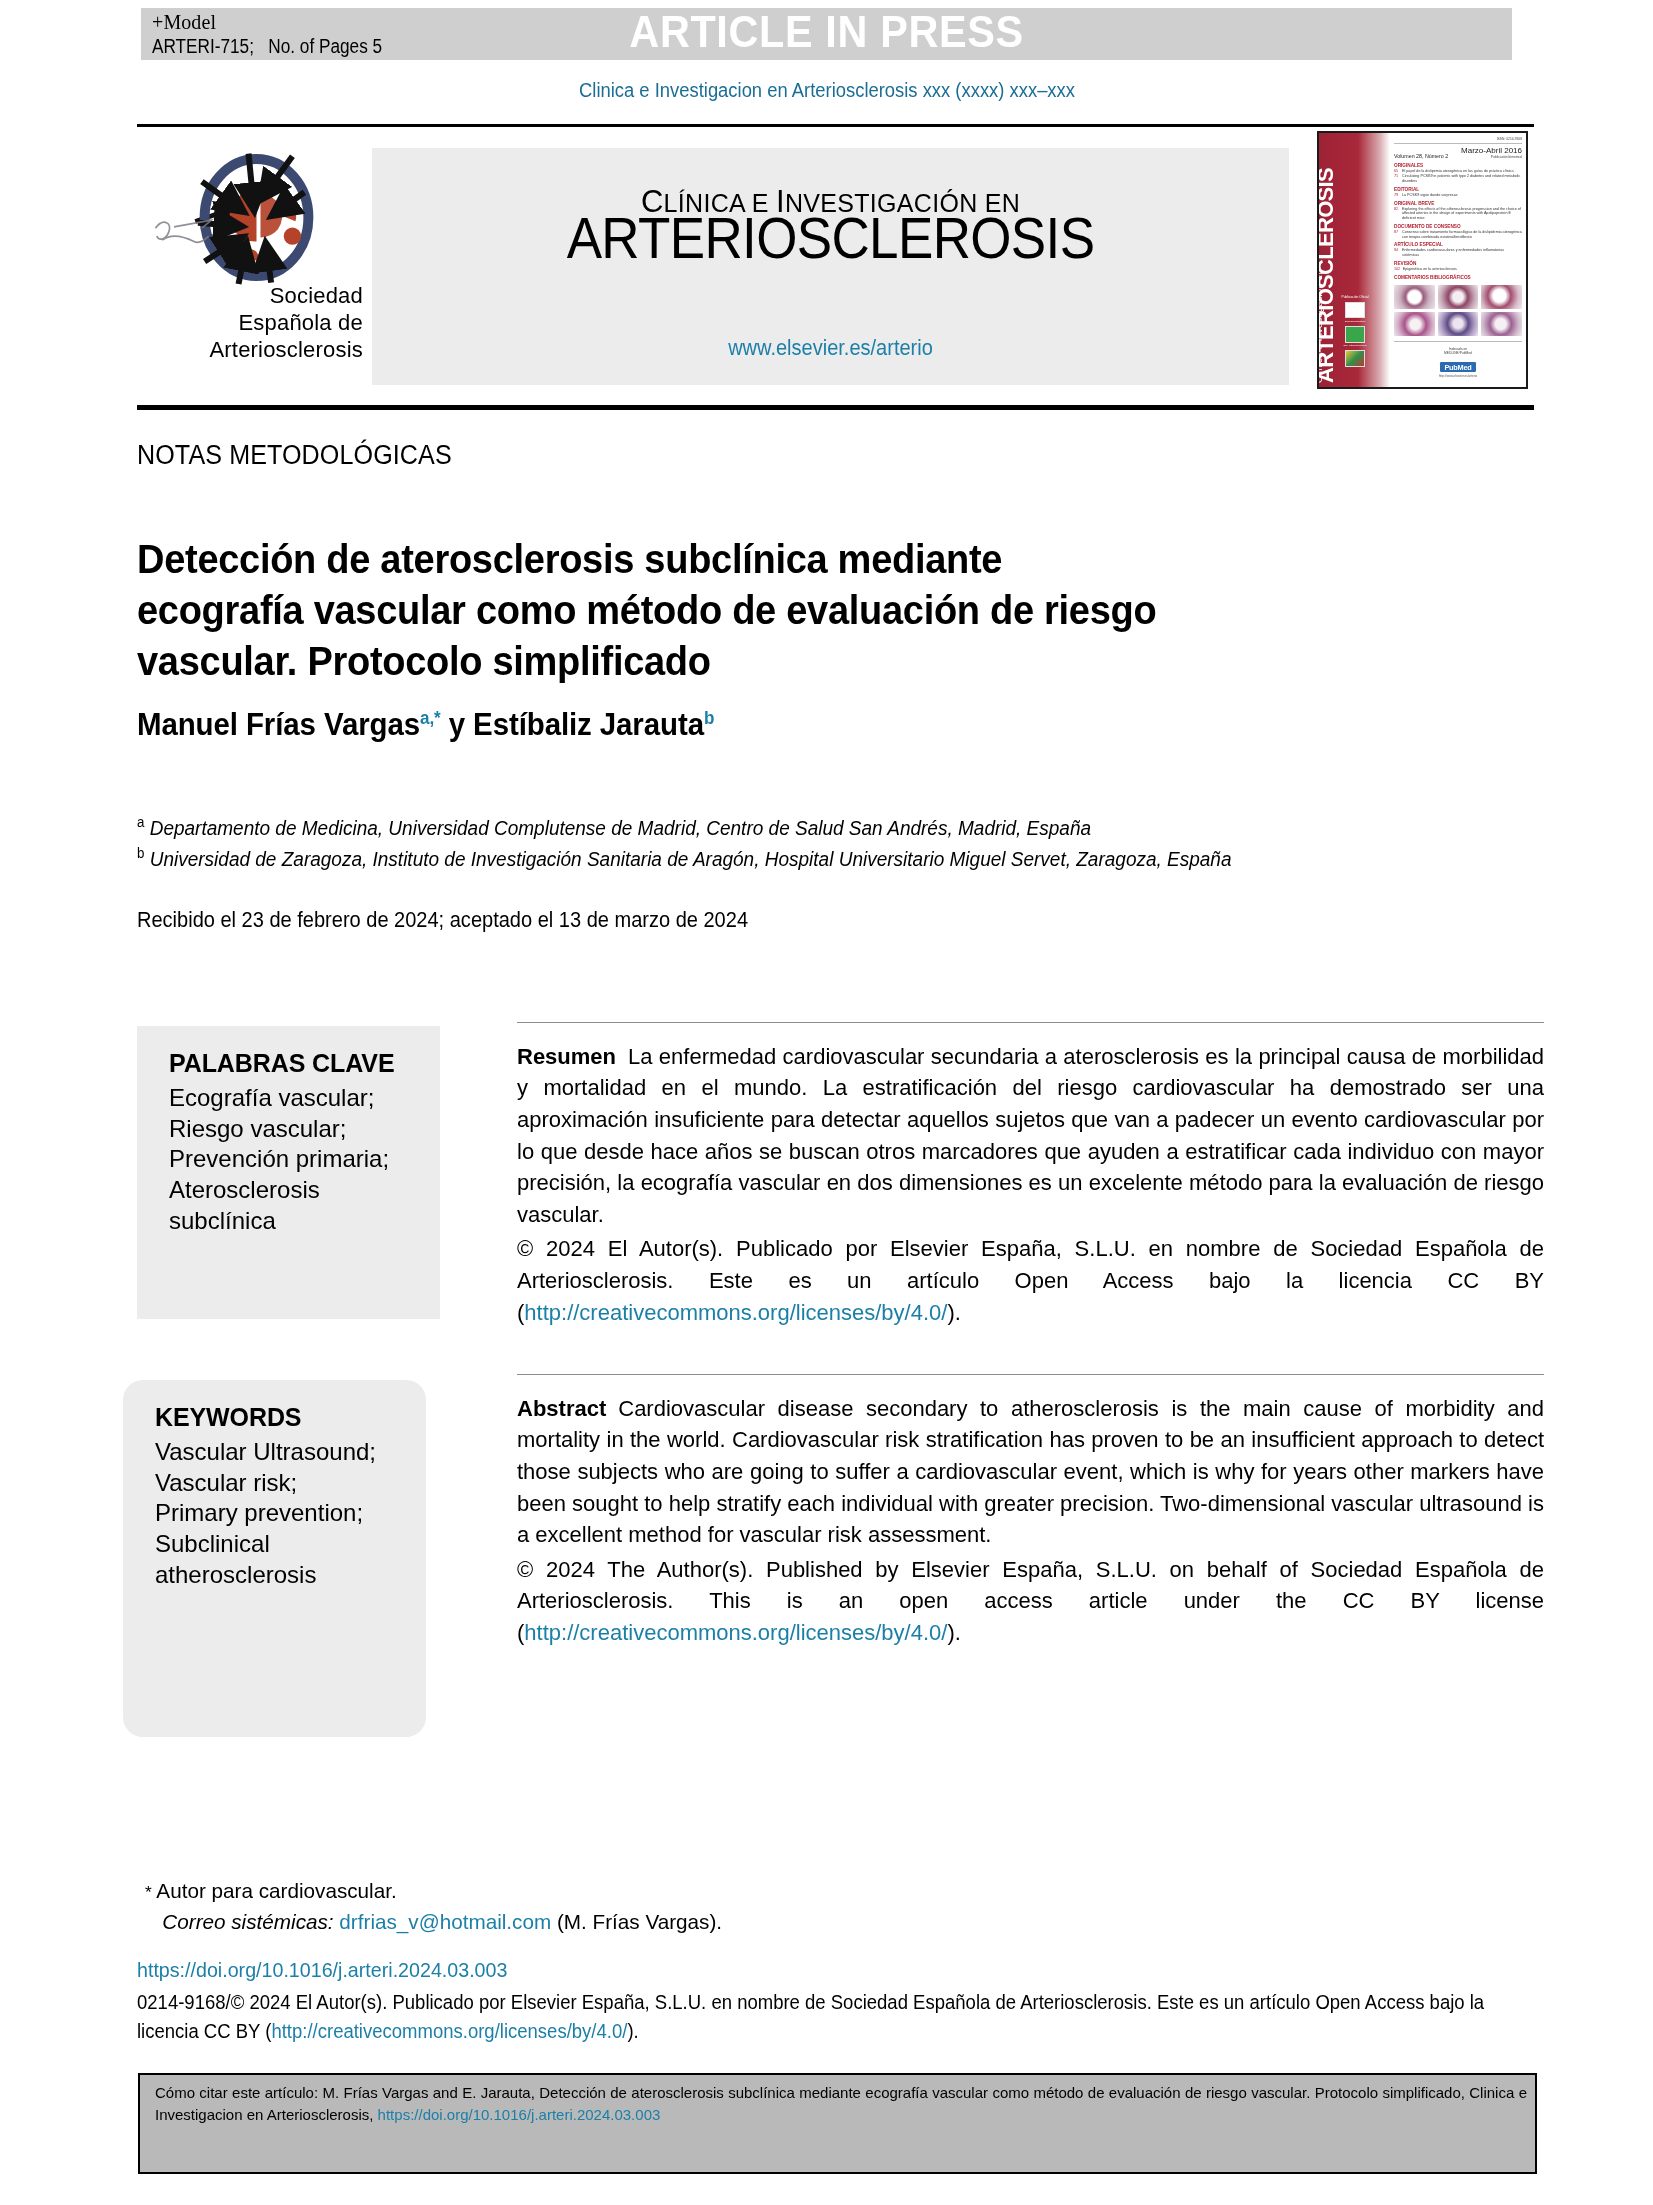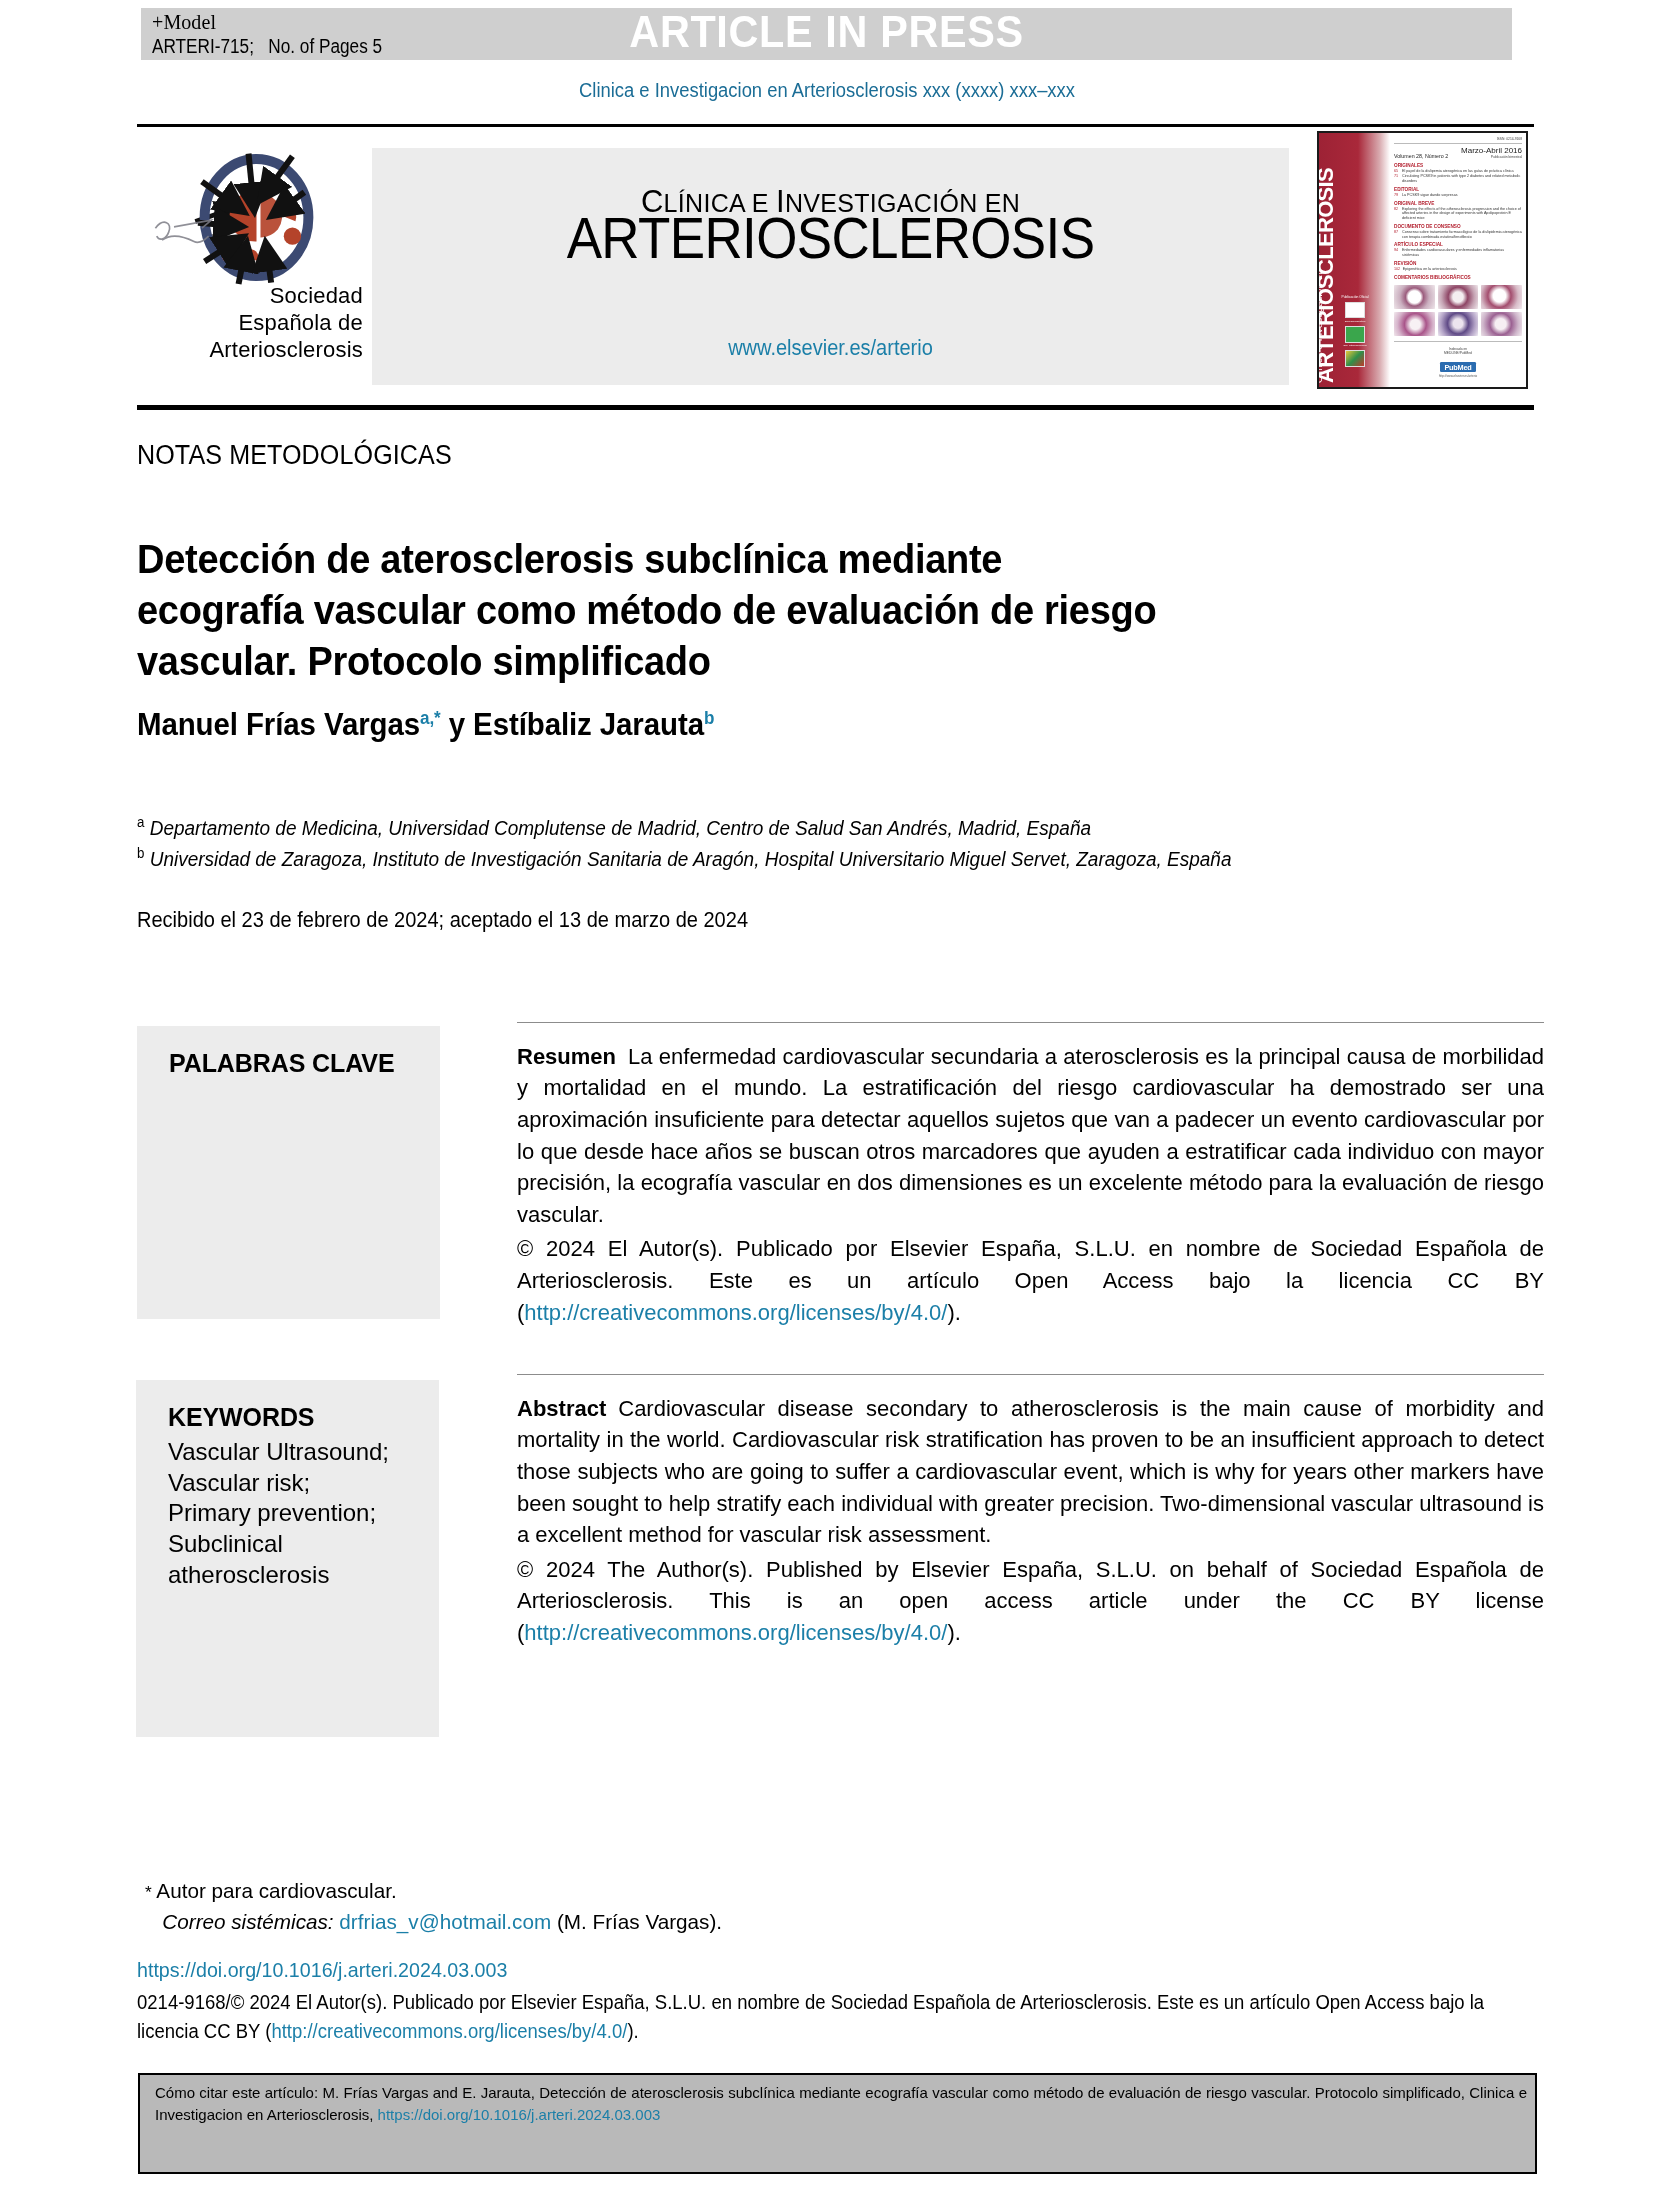--- a/index.html
+++ b/index.html
@@ -242,21 +242,21 @@
     transform: scaleX(.94);
     transform-origin: left center;
   }
 
   
   .kwbox {
     position: absolute;
     background: #ececec;
   }
   .kwbox.es { left: 137px; top: 1026px; width: 303px; height: 293px; }
-  .kwbox.en { left: 136px; top: 1380px; width: 303px; height: 357px; }
+  .kwbox.en { left: 123px; top: 1380px; width: 303px; height: 357px; border-radius: 20px; }
   .kw-head {
     position: absolute; left: 32px; top: 23px;
     font-size: 25px; font-weight: bold; letter-spacing: -0.1px;
   }
   .kw-list {
     position: absolute; left: 32px; top: 57px; right: 13.3px;
     font-size: 24px; line-height: 1.28;
   }
 
   .abs-col { position: absolute; left: 517px; width: 1027px; }
@@ -463,20 +463,25 @@
 
 <div class="affil">
   <div><sup>a</sup><span> Departamento de Medicina, Universidad Complutense de Madrid, Centro de Salud San Andrés, Madrid, España</span></div>
   <div><sup>b</sup><span> Universidad de Zaragoza, Instituto de Investigación Sanitaria de Aragón, Hospital Universitario Miguel Servet, Zaragoza, España</span></div>
 </div>
 
 <div class="received">Recibido el 23 de febrero de 2024; aceptado el 13 de marzo de 2024</div>
 
 <div class="kwbox es">
   <div class="kw-head">PALABRAS CLAVE</div>
+  <div class="kw-list" style="white-space:pre-line">Ecografía vascular;
+Riesgo vascular;
+Prevención primaria;
+Aterosclerosis
+subclínica</div>
 </div>
 
 <div class="abs-col abs-es">
   <div class="abs-rule"></div>
   <div class="abs-body">
     <span class="lead">Resumen</span><span class="gap"></span><span>La enfermedad cardiovascular secundaria a aterosclerosis es la principal causa de morbilidad y mortalidad en el mundo. La estratificación del riesgo cardiovascular ha demostrado ser una aproximación insuficiente para detectar aquellos sujetos que van a padecer un evento cardiovascular por lo que desde hace años se buscan otros marcadores que ayuden a estratificar cada individuo con mayor precisión, la ecografía vascular en dos dimensiones es un excelente método para la evaluación de riesgo vascular.</span>
     <div style="margin-top:2.7px">
       <span>© 2024 El Autor(s). Publicado por Elsevier España, S.L.U. en nombre de Sociedad Española de Arteriosclerosis. Este es un artículo Open Access bajo la licencia CC BY (</span><span class="lnk">http://creativecommons.org/licenses/by/4.0/</span><span>).</span>
     </div>
   </div>

